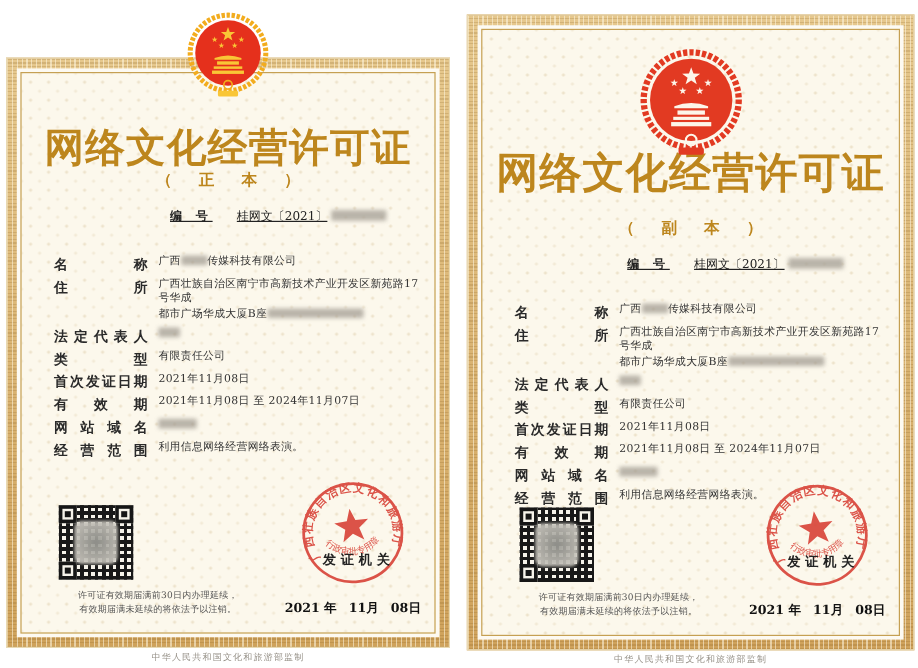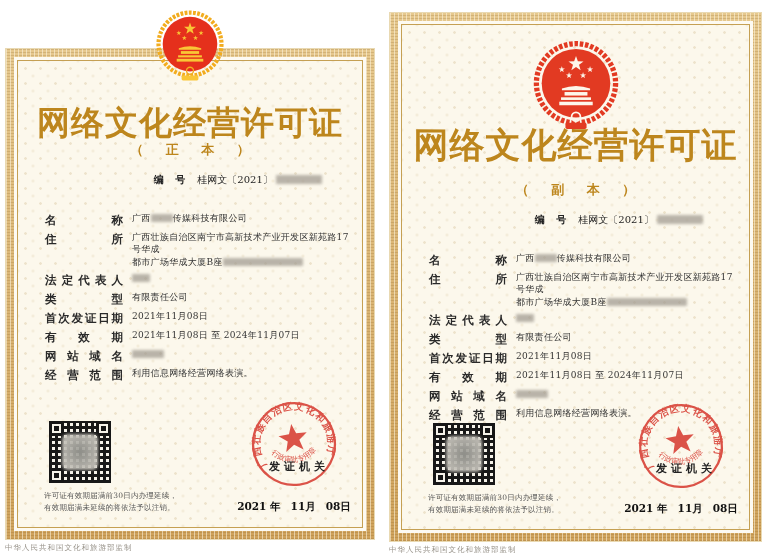--- a/index.html
+++ b/index.html
@@ -48,36 +48,36 @@
   .title{text-align:center;color:#bd861d;font-weight:bold;letter-spacing:1px;line-height:1.05;}
   .c-a .title{padding-top:45px;font-size:33px;}
   .c-b .title{padding-top:102px;font-size:35px;}
   .subtitle{text-align:center;color:#bd861d;font-weight:bold;font-size:13px;letter-spacing:9px;text-indent:9px;}
   .c-a .subtitle{}
   .c-b .subtitle{margin-top:17px;}
 
   .numline{text-align:right;font-size:10px;color:#222;margin-top:14px;white-space:nowrap;}
   .c-a .numline{padding-right:40px;}
   .c-b .numline{padding-right:46px;}
-  .num-label{font-weight:bold;letter-spacing:4px;}
-  .num-prefix{margin-left:5px;}
+  .num-label{font-weight:bold;letter-spacing:4px;text-decoration:underline;}
+  .num-prefix{margin-left:17px;text-decoration:underline;}
 
   .fields{margin-top:25px;padding:0 10px 0 27px;}
   .row{display:flex;margin-bottom:3px;line-height:1.4;}
   .rl{flex:0 0 78px;margin-right:9px;font-size:11.5px;font-weight:bold;color:#2a2a2a;
       text-align:justify;text-align-last:justify;}
   .rv{flex:1;font-size:9px;color:#333;letter-spacing:.3px;}
 
   .rx{display:inline-block;height:8px;border-radius:1px;background:#a39d93;filter:blur(1.6px);
       opacity:.75;vertical-align:-1px;}
   .rx-name{width:22px;}.rx-addr{width:80px;}.rx-rep{width:18px;}.rx-dom{width:32px;}.rx-num{width:46px;height:9px;}
 
   .bottom{position:absolute;left:26px;right:12px;bottom:13px;display:flex;
           justify-content:space-between;align-items:flex-end;}
-  .qr-col{width:175px;}
+  .qr-col{width:175px;text-align:center;}
   .qr{position:relative;width:62px;height:62px;margin-left:5px;
       background:
         repeating-linear-gradient(0deg,#181818 0 3px,rgba(0,0,0,0) 3px 6px),
         repeating-linear-gradient(90deg,#181818 0 3px,#f6f3ea 3px 6px);}
   .fp{position:absolute;width:15px;height:15px;border:3px solid #161616;background:#f6f3ea;box-sizing:border-box;}
   .fp::after{content:"";position:absolute;inset:2px;background:#161616;}
   .fp-tl{top:0;left:0;}.fp-tr{top:0;right:0;}.fp-bl{bottom:0;left:0;}
   .qr-blob{position:absolute;inset:13px;border-radius:6px;
            background:radial-gradient(circle,#969690,#c7c4bc 75%);filter:blur(1.5px);opacity:.92;}
   .qr-notes{margin-top:7px;font-size:7.5px;color:#555;line-height:1.6;letter-spacing:.2px;white-space:nowrap;}
@@ -85,21 +85,21 @@
   .seal-col{position:relative;width:112px;text-align:center;}
   .seal{transform:rotate(-8deg);opacity:.93;overflow:visible;}
   .seal-ring{font-size:11px;fill:#d9473c;font-weight:bold;}
   .seal-arc{font-size:8.6px;fill:#d9473c;}
   .seal-star{fill:#d9473c;}
   .authority{position:absolute;top:59px;left:4px;right:-6px;font-size:11px;font-weight:bold;
              letter-spacing:4px;color:#222;z-index:4;}
   .dateline{margin-top:8px;font-size:10.5px;font-weight:bold;color:#111;display:flex;
             justify-content:center;gap:10px;white-space:nowrap;}
 
-  .cert-caption{margin-top:3px;text-align:left;font-size:7.5px;color:#979289;letter-spacing:1px;}
+  .cert-caption{margin-top:3px;text-align:center;font-size:7.5px;color:#979289;letter-spacing:1px;}
 </style>
 </head>
 <body>
 
 <div class="canvas">
 
   <div class="cert-wrap cw-a">
     <div class="cert c-a">
       <svg class="emblem" viewBox="0 0 100 104">
         <circle class="e-field" cx="50" cy="50" r="39"></circle>

